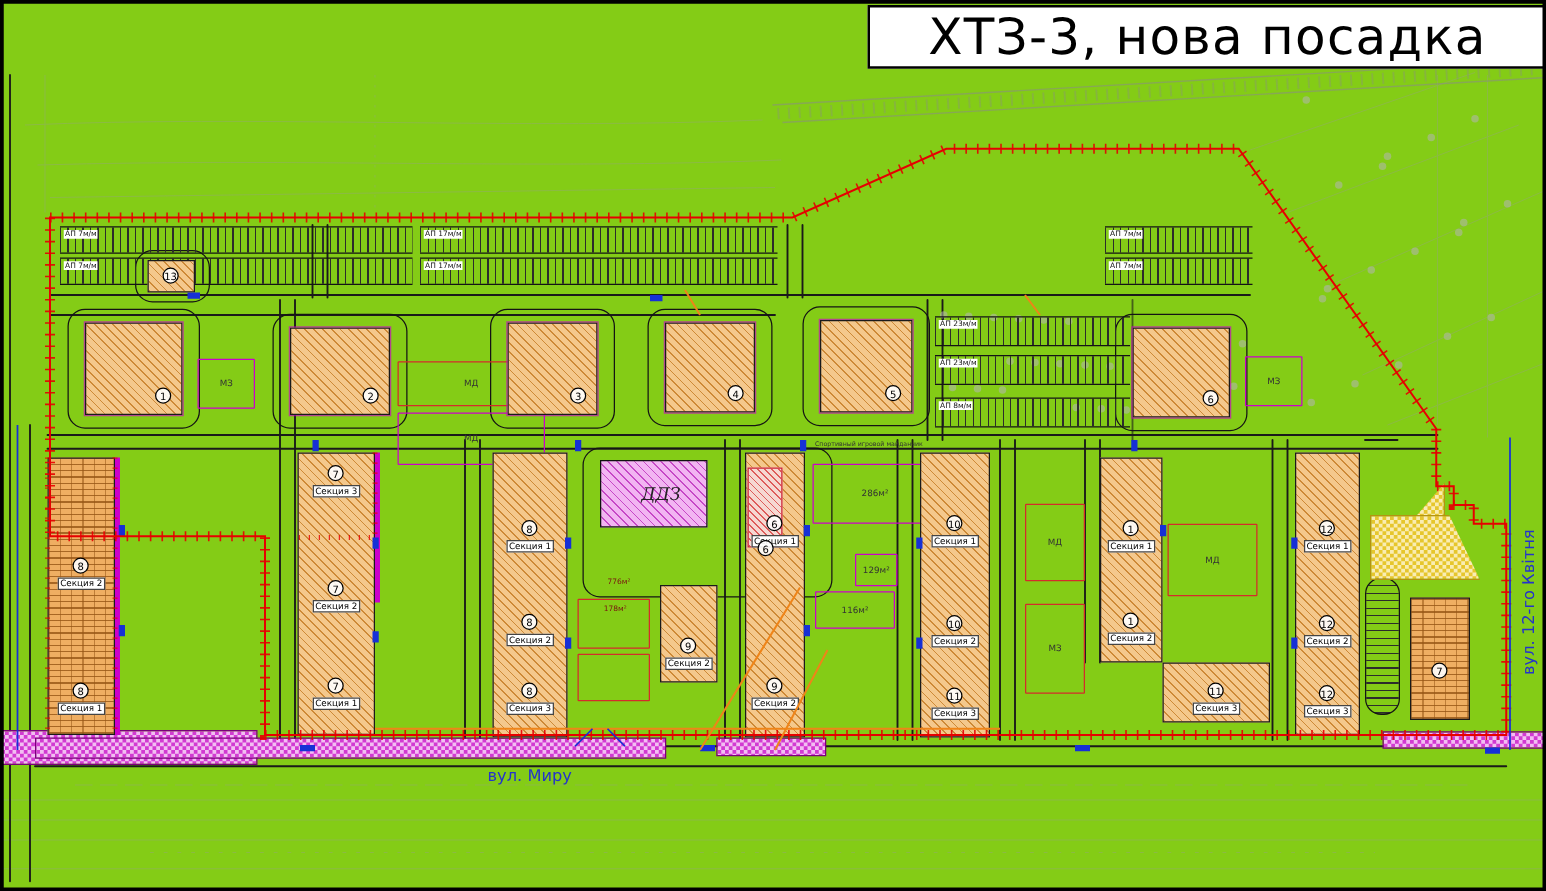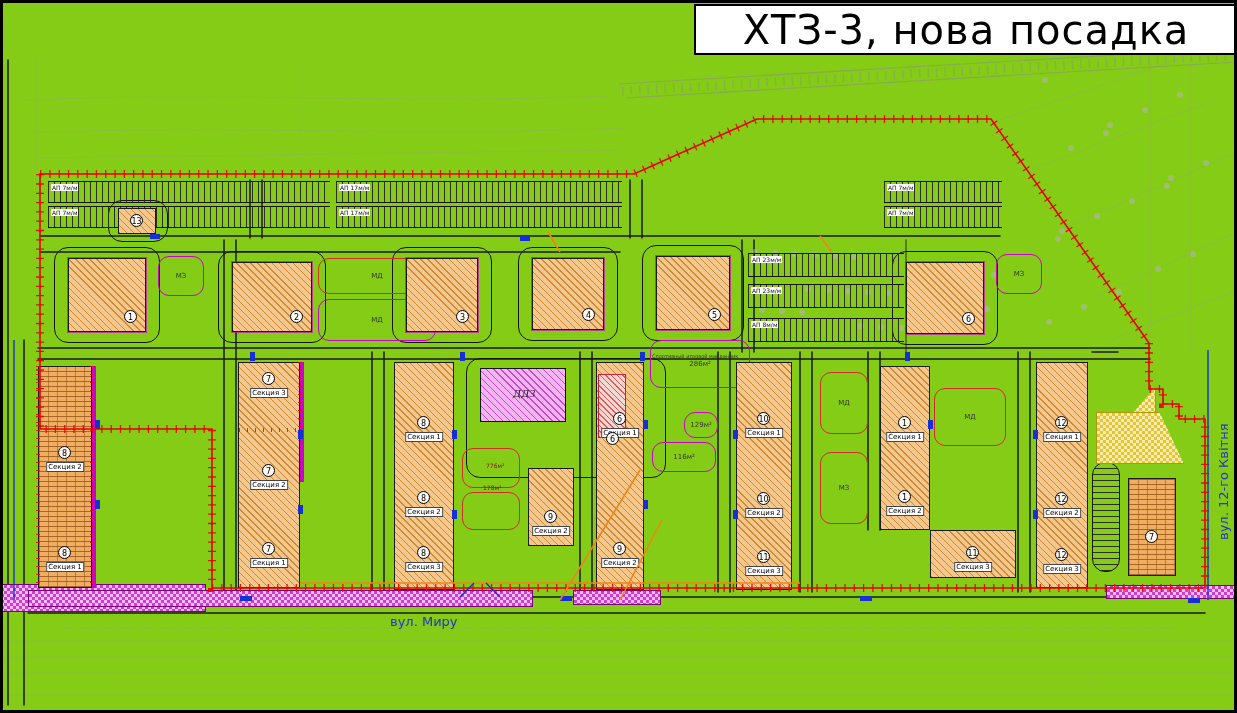--- a/index.html
+++ b/index.html
@@ -16,39 +16,39 @@
     background-image:repeating-linear-gradient(45deg,rgba(192,116,26,.75) 0 1px,transparent 1px 5px);}
   .bld.brick{background-color:#efae62;
     background-image:repeating-linear-gradient(0deg,rgba(150,85,20,.8) 0 1px,transparent 1px 5px),
                      repeating-linear-gradient(90deg,rgba(150,85,20,.55) 0 1px,transparent 1px 9px);}
   .bld.daycare{background-color:#f2b5f2;border:1.6px solid #111;
     background-image:repeating-linear-gradient(45deg,rgba(187,45,187,.8) 0 1px,transparent 1px 5px);}
   .bld.redhatch{background-color:#f6d8d2;border:1px solid #c23;
     background-image:repeating-linear-gradient(45deg,rgba(216,60,60,.8) 0 1px,transparent 1px 4px);}
   .bld.outlined-magenta{outline:1px solid rgba(204,0,204,.65);}
   
-  .play{z-index:3;border:1.3px solid #cc00cc;border-radius:11px;}
+  .play{z-index:3;border:1.3px solid #cc00cc;border-radius:1px;margin-top:31px;}
   .play.red{border-color:#d42b2b;}
   .play .plab{position:absolute;left:50%;top:50%;transform:translate(-50%,-50%);
     font-size:7px;line-height:8px;color:#333;text-align:center;white-space:nowrap;}
   
   .comb{z-index:2;border-top:1.6px solid #141414;border-bottom:1.6px solid #141414;
     background-image:repeating-linear-gradient(90deg,#2c2c2c 0 1px,transparent 1px 6px);}
   .comb.vert{background-image:repeating-linear-gradient(0deg,#2c2c2c 0 1px,transparent 1px 6px);
     border:1.6px solid #141414;border-radius:13px;}
   .comb .plbl{position:absolute;left:3px;top:2px;font-size:6px;line-height:7px;background:#fff;
     padding:0 1px;color:#111;white-space:nowrap;}
   
   .circ{position:absolute;width:13px;height:13px;border:1px solid #000;border-radius:50%;
     background:rgba(255,255,255,.9);font-size:8px;line-height:13px;text-align:center;color:#000;z-index:7;}
   .seclab{position:absolute;font-size:7px;line-height:8px;background:#fff;border:1px solid #444;
     padding:0 1px;color:#000;white-space:nowrap;z-index:7;transform:translateX(-50%);}
   .tiny-note{position:absolute;font-size:6px;line-height:7px;color:#7a1010;z-index:7;white-space:nowrap;}
   .sport-note{position:absolute;font-size:5px;line-height:6px;color:#333;z-index:7;white-space:nowrap;}
-  .daycare-label{position:absolute;font-family:"DejaVu Serif",serif;font-style:italic;font-size:10px;
+  .daycare-label{position:absolute;font-family:"DejaVu Serif",serif;font-style:italic;font-size:14px;
     color:#222;z-index:7;}
   
   .mstrip{z-index:2;background:repeating-conic-gradient(#d23ad2 0% 25%,#f2bff2 25% 50%) 0 0/6px 6px;
     border:1px solid #7a007a;}
   .ystrip{z-index:3;background:repeating-conic-gradient(#e6c62e 0% 25%,#f9edb4 25% 50%) 0 0/6px 6px;
     border:1px solid #b49410;}
   .bluemark{background:#1630d6;z-index:6;}
   .mag-strip{background:#cc00cc;z-index:4;}
   
   #title-box{position:absolute;left:694px;top:4px;width:540px;height:47px;border:2.5px solid #000;

